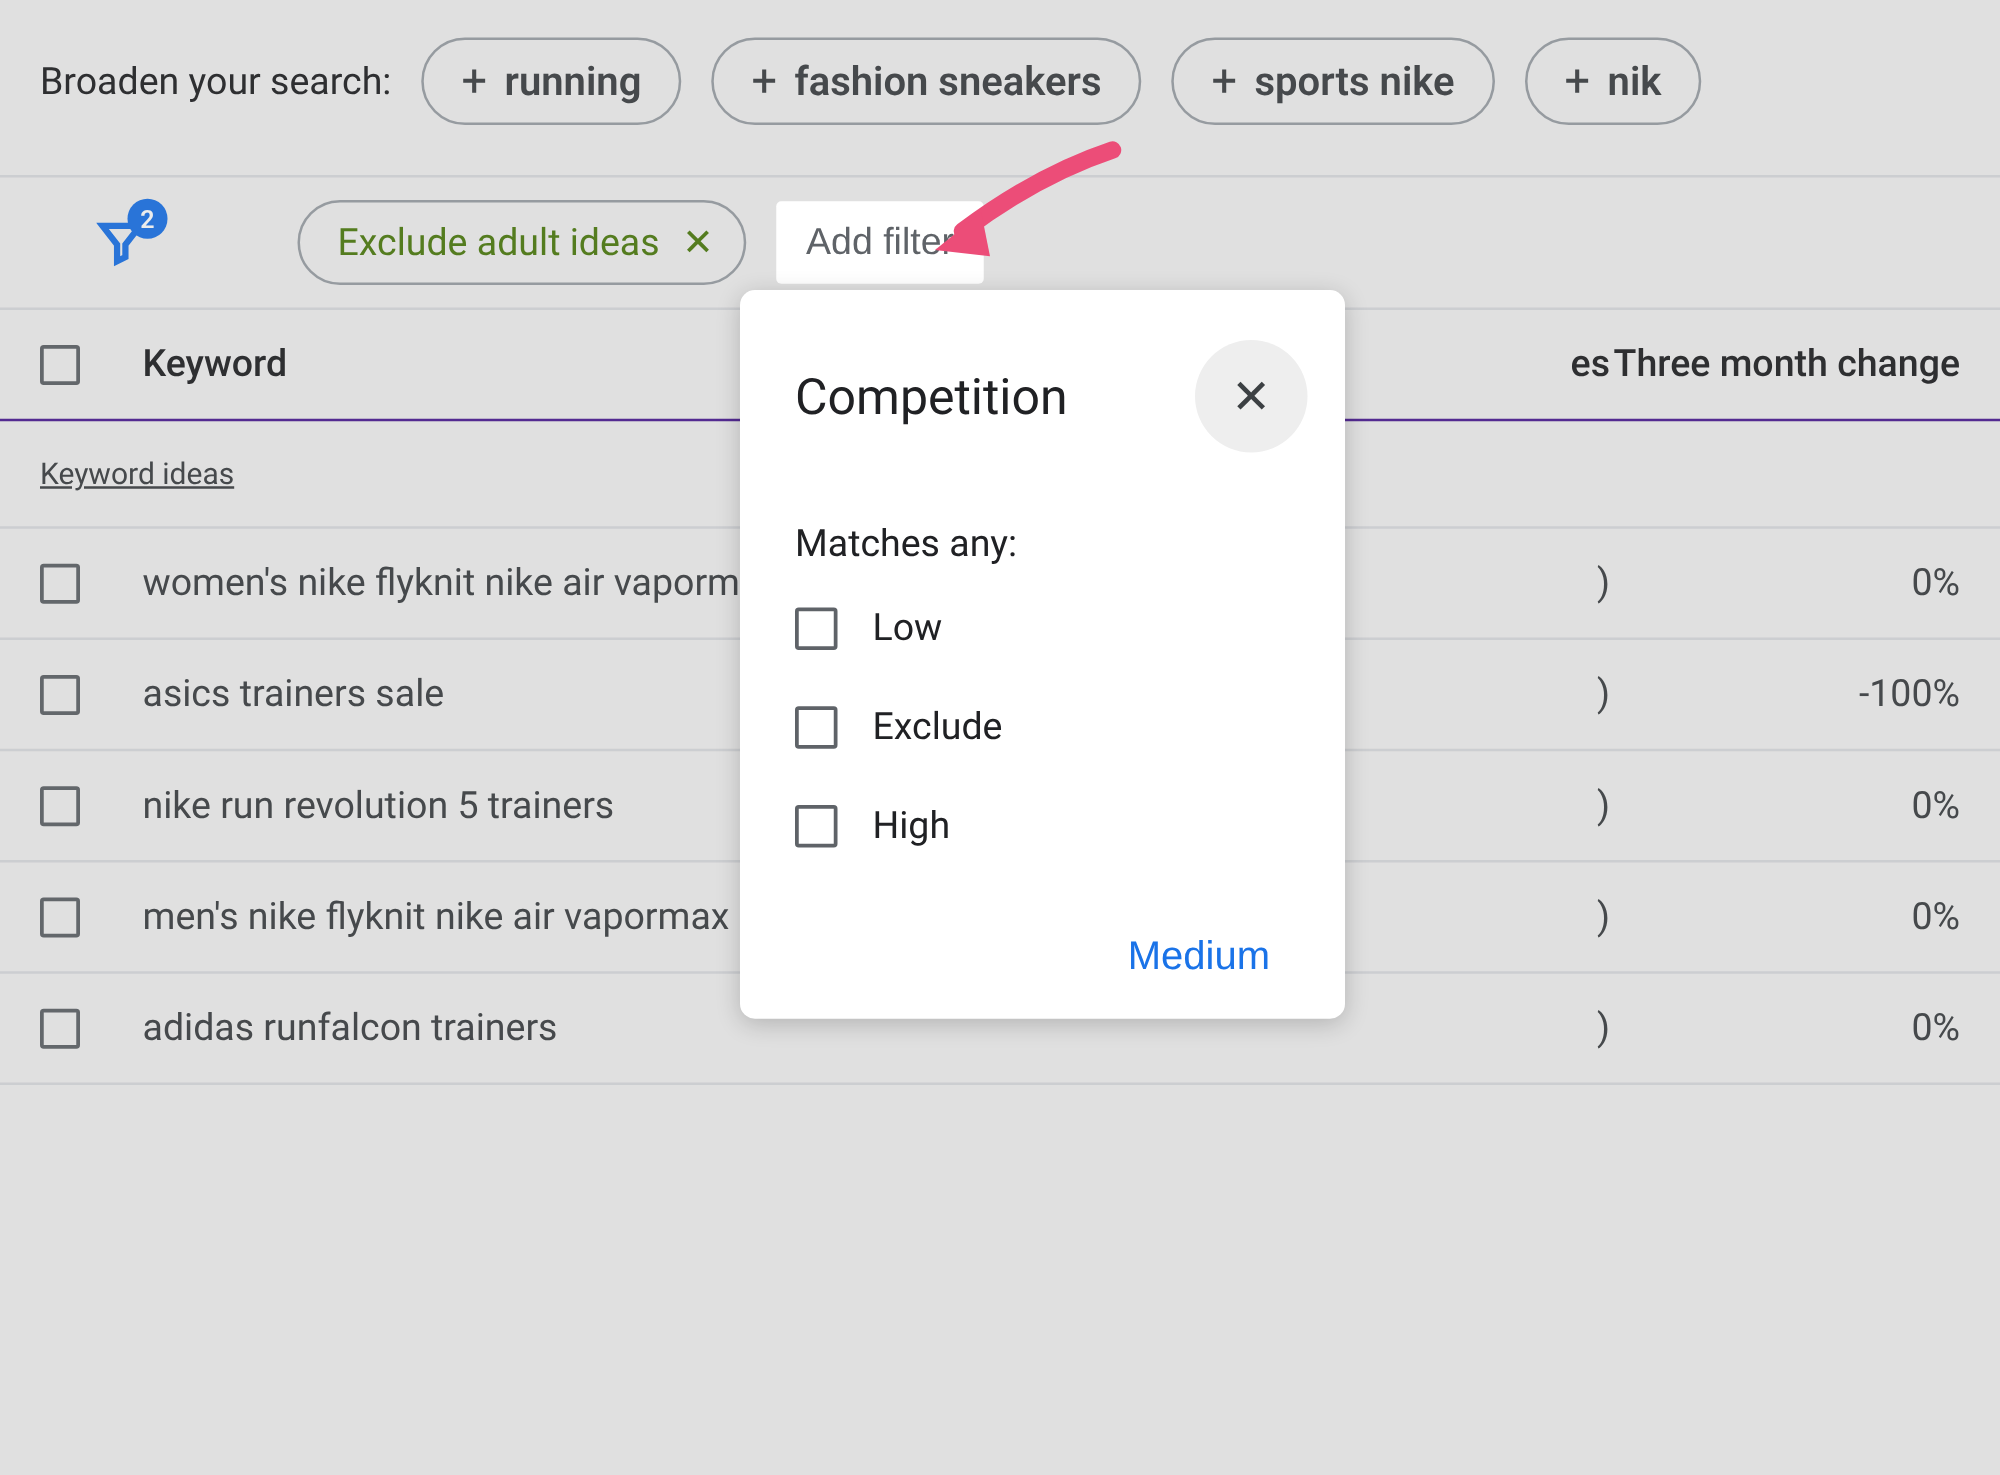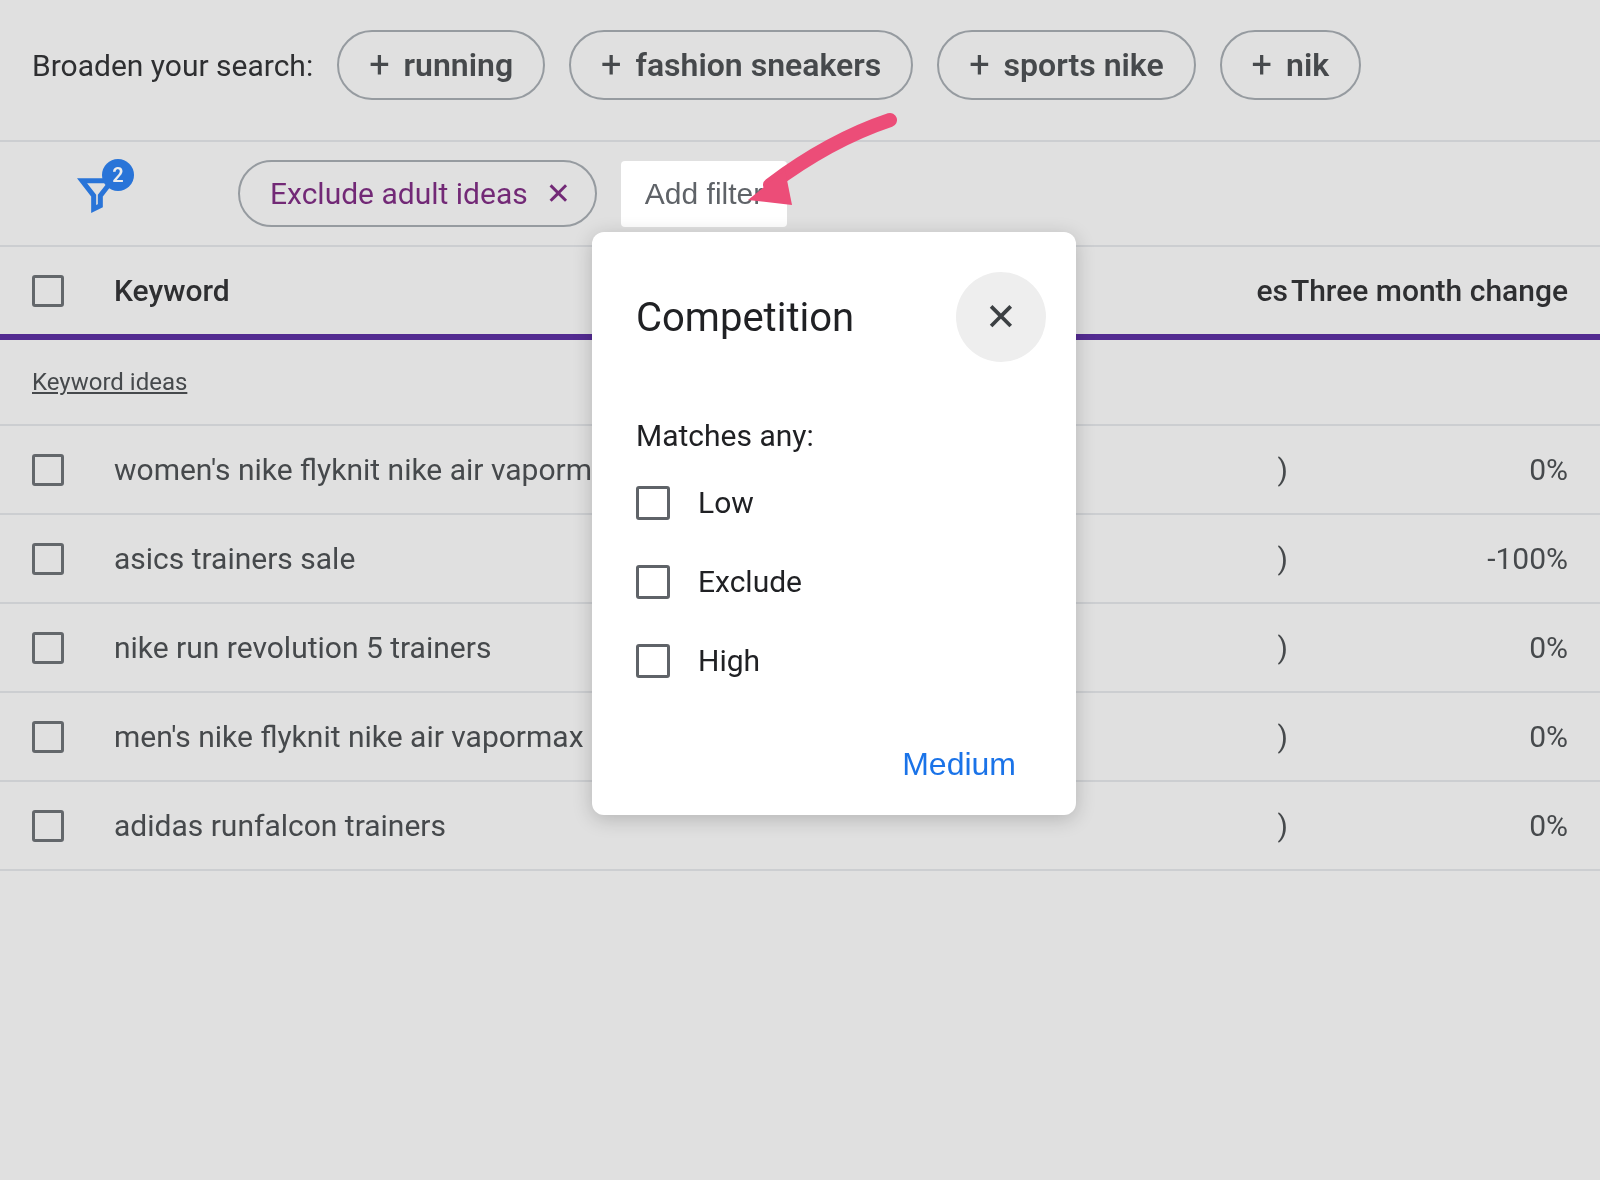--- a/index.html
+++ b/index.html
@@ -89,21 +89,21 @@
       justify-content: center;
     }
     .filter-chip {
       display: flex;
       align-items: center;
       gap: 18px;
       border: 2px solid #9aa0a6;
       border-radius: 40px;
       padding: 14px 24px 14px 30px;
       font-size: 30px;
-      color: #701a75;
+      color: #4d7c0f;
       cursor: pointer;
       margin-left: 90px;
     }
     .chip-close {
       font-size: 30px;
       cursor: pointer;
       font-weight: 400;
     }
     .add-filter-btn {
       background: white;
@@ -116,21 +116,21 @@
       position: relative;
       z-index: 6;
     }
     .table-container {
       background: #f1f1f1;
     }
     .table-header {
       display: flex;
       align-items: center;
       padding: 24px 32px 24px 32px;
-      border-bottom: 6px solid #4c1d95;
+      border-bottom: 2px solid #4c1d95;
     }
     .checkbox {
       width: 32px;
       height: 32px;
       border: 3px solid #5f6368;
       border-radius: 3px;
       flex-shrink: 0;
     }
     .col-keyword-header {
       font-size: 30px;

